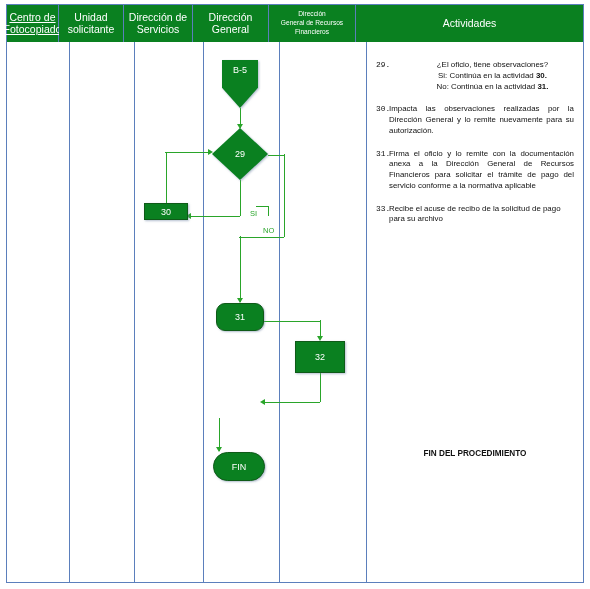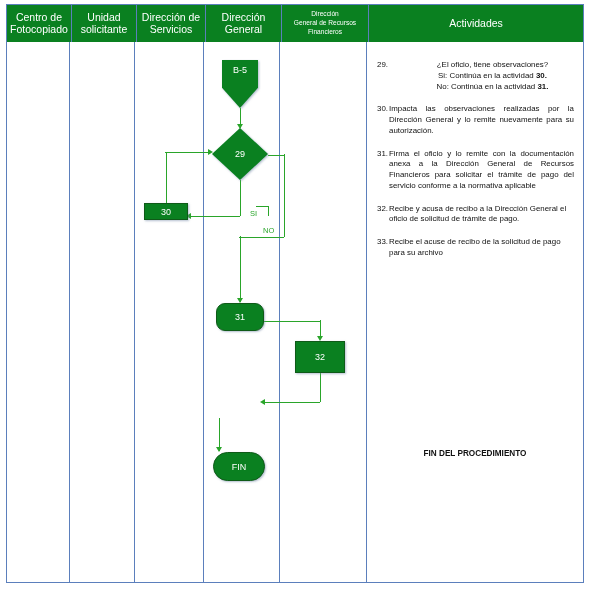--- a/index.html
+++ b/index.html
@@ -74,20 +74,21 @@
     line-height: 1.36;
   }
   .act-item {
     display: flex;
     margin-bottom: 12px;
   }
   .act-num {
     flex: 0 0 auto;
     width: 13px;
     text-align: center;
+    font-family: Liberation Mono, monospace;
   }
   .act-body {
     flex: 1 1 auto;
     text-align: justify;
   }
   .act-body.nojust { text-align: left; }
   .sub-line {
     margin-left: 22px;
     text-align: center;
   }
@@ -198,21 +199,21 @@
 
   <div class="grid">
 
     <div class="vline" style="left:62px;"></div>
     <div class="vline" style="left:127px;"></div>
     <div class="vline" style="left:196px;"></div>
     <div class="vline" style="left:272px;"></div>
     <div class="vline" style="left:359px;"></div>
 
     <div class="header-row">
-      <div class="hcell" style="width:65px;">
+      <div class="hcell" style="width:52px;text-decoration:underline;">
         <span>
           <span>Centro de</span><br>
           <span>Fotocopiado</span>
         </span>
       </div>
       <div class="hcell" style="width:65px;">
         <span>
           <span>Unidad</span><br>
           <span>solicitante</span>
         </span>
@@ -256,24 +257,20 @@
     <div class="act-item">
       <div class="act-num">30.</div>
       <div class="act-body">Impacta las observaciones realizadas por la Dirección General y lo remite nuevamente para su autorización.</div>
     </div>
 
     <div class="act-item">
       <div class="act-num">31.</div>
       <div class="act-body">Firma el oficio y lo remite con la documentación anexa a la Dirección General de Recursos Financieros para solicitar el trámite de pago del servicio conforme a la normativa aplicable</div>
     </div>
 
-    <div class="act-item">
-      <div class="act-num">32.</div>
-      <div class="act-body nojust">Recibe y acusa de recibo a la Dirección General el oficio de solicitud de trámite de pago.</div>
-    </div>
 
     <div class="act-item">
       <div class="act-num">33.</div>
       <div class="act-body nojust">Recibe el acuse de recibo de la solicitud de pago para su archivo</div>
     </div>
   </div>
 
   <div class="fin-proc">FIN DEL PROCEDIMIENTO</div>
 
   <div class="ln lnv" style="left:239.5px; top:108px; height:20px;"></div>

